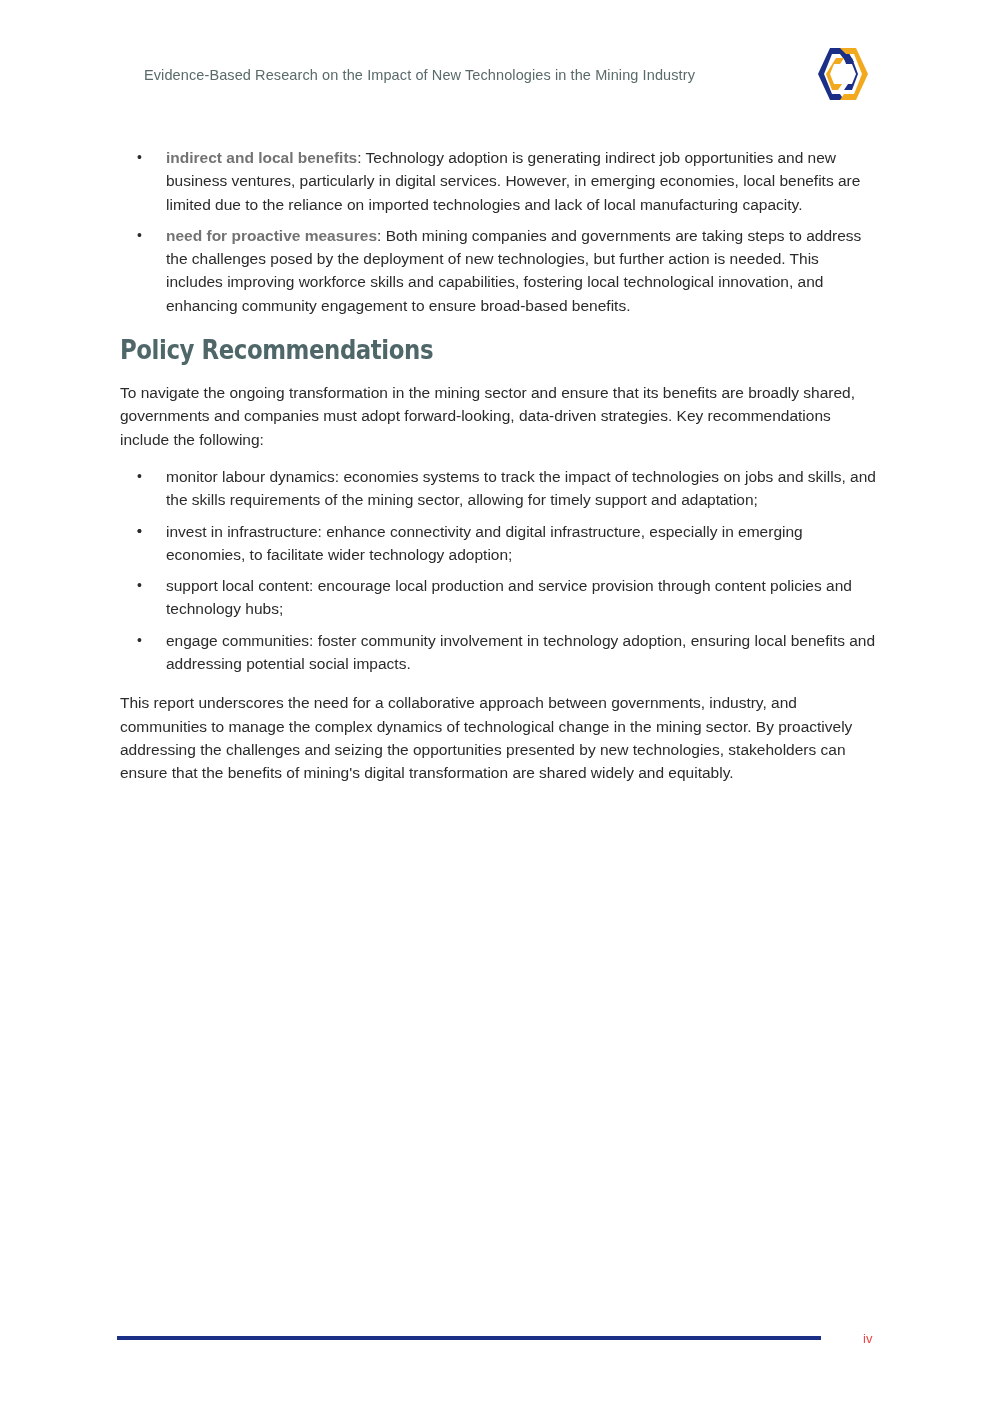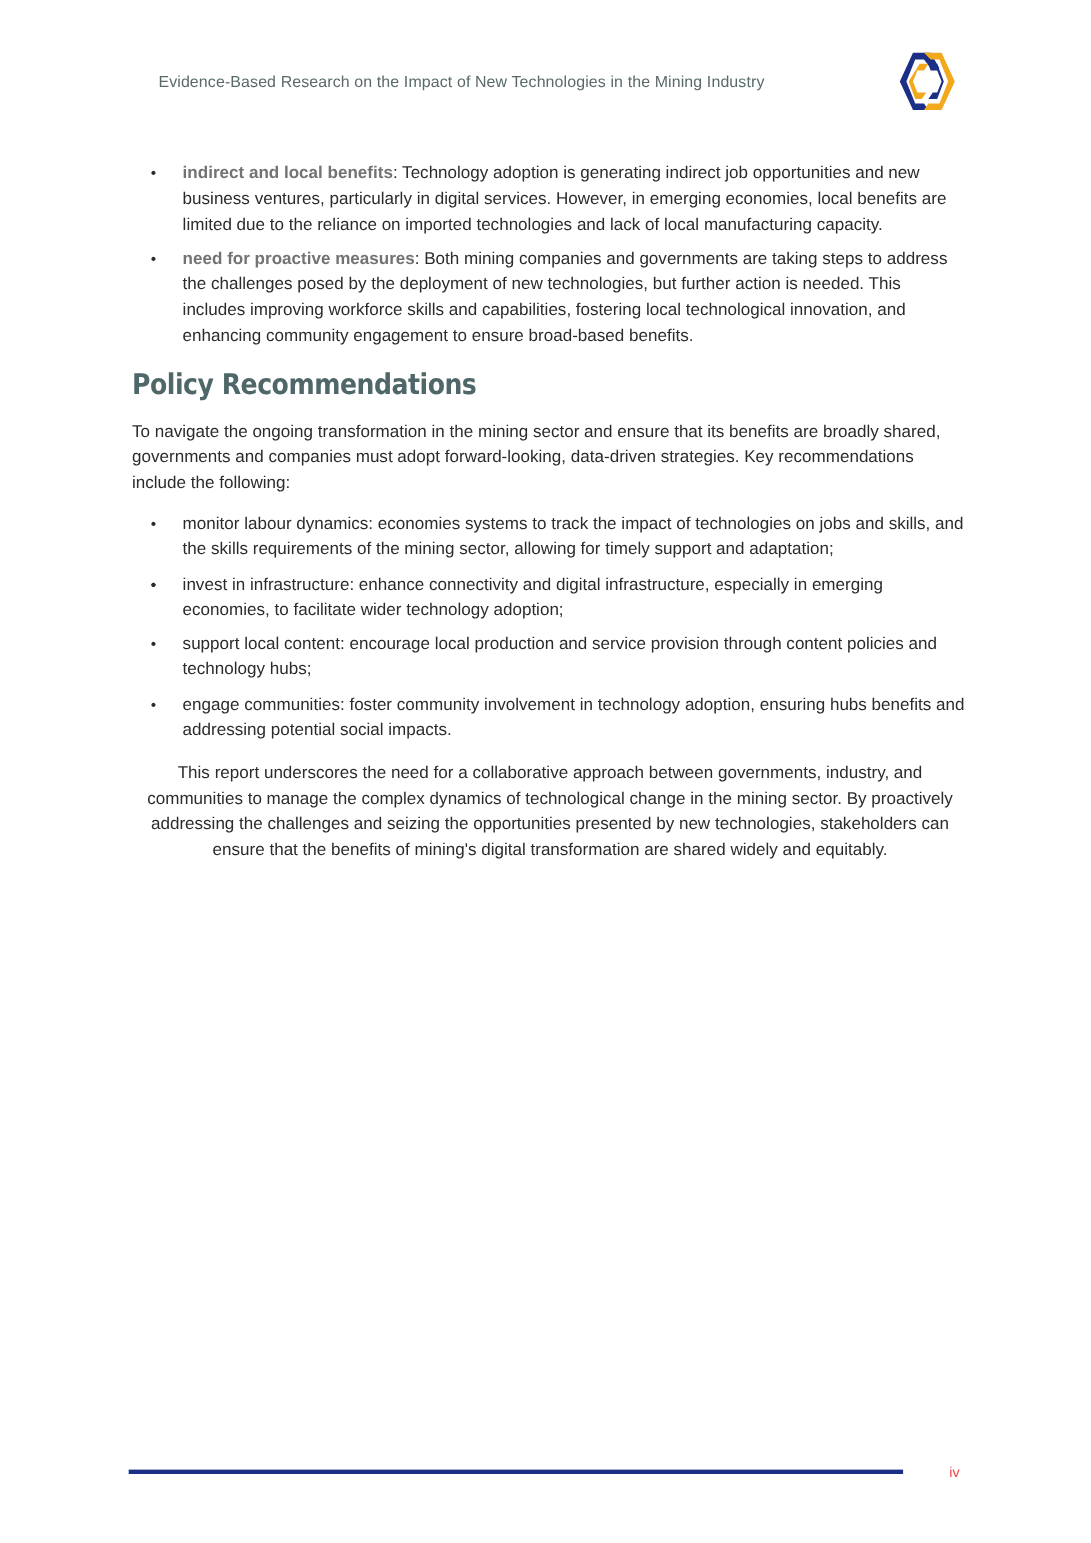--- a/index.html
+++ b/index.html
@@ -10,21 +10,21 @@
   .content { position: absolute; left: 120px; top: 146px; width: 760px; }
   ul.bullets { list-style: none; margin: 0; padding: 0; }
   ul.bullets li { position: relative; padding-left: 46px; font-size: 15.5px; line-height: 23.3px; margin-bottom: 8px; color: #2b2b2b; }
   ul.bullets li .dot { position: absolute; left: 17px; top: 0; font-size: 14px; }
   ul.bullets li b { font-weight: bold; color: #737373; }
   h2.section { font-size: 26px; font-weight: bold; color: #4f6768; margin: 18px 0 8px 0; letter-spacing: -0.5px;
                font-family: "DejaVu Sans", sans-serif; transform: scaleX(0.88); transform-origin: left; }
   p.para { font-size: 15.5px; line-height: 23.3px; margin: 16px 0 14px 0; }
   .rec-list { margin-top: 12px; }
   .rec-list li { margin-bottom: 7px; }
-  .closing { margin-top: 14px; text-align: center; }
+  .closing { margin-top: 14px; }
   .footer-rule { position: absolute; left: 117px; top: 1336px; width: 704px; height: 4px; background: #1b2f87; }
   .page-num { position: absolute; left: 863px; top: 1331px; font-size: 13px; color: #ef4444; }
 </style>
 </head>
 <body>
 
 <div class="header-title">Evidence-Based Research on the Impact of New Technologies in the Mining Industry</div>
 
 <svg class="logo" viewBox="0 0 66 60">
   <polygon points="20,4 36,4 44,18 36,18 30,10 22,10 14,30 22,50 30,50 34,56 20,56 8,30" fill="#1b2f87"></polygon>
@@ -44,20 +44,20 @@
   </ul>
 
   <h2 class="section">Policy Recommendations</h2>
   <p class="para">To navigate the ongoing transformation in the mining sector and ensure that its benefits are broadly shared, governments and companies must adopt forward-looking, data-driven strategies. Key recommendations include the following:</p>
 
   <ul class="bullets rec-list">
     <li><span class="dot">•</span><span>monitor labour dynamics: economies systems to track the impact of technologies on jobs and skills, and the skills requirements of the mining sector, allowing for timely support and adaptation;</span></li>
     <li><span class="dot">•</span></li>
     <li><span class="dot">•</span><span>invest in infrastructure: enhance connectivity and digital infrastructure, especially in emerging economies, to facilitate wider technology adoption;</span></li>
     <li><span class="dot">•</span><span>support local content: encourage local production and service provision through content policies and technology hubs;</span></li>
-    <li><span class="dot">•</span><span>engage communities: foster community involvement in technology adoption, ensuring hubs benefits and addressing potential social impacts.</span></li>
+    <li><span class="dot">•</span><span>engage communities: foster community involvement in technology adoption, ensuring local benefits and addressing potential social impacts.</span></li>
   </ul>
 
   <p class="para closing">This report underscores the need for a collaborative approach between governments, industry, and communities to manage the complex dynamics of technological change in the mining sector. By proactively addressing the challenges and seizing the opportunities presented by new technologies, stakeholders can ensure that the benefits of mining's digital transformation are shared widely and equitably.</p>
 </div>
 
 <div class="footer-rule"></div>
 <div class="page-num">iv</div>
 
 </body></html>

